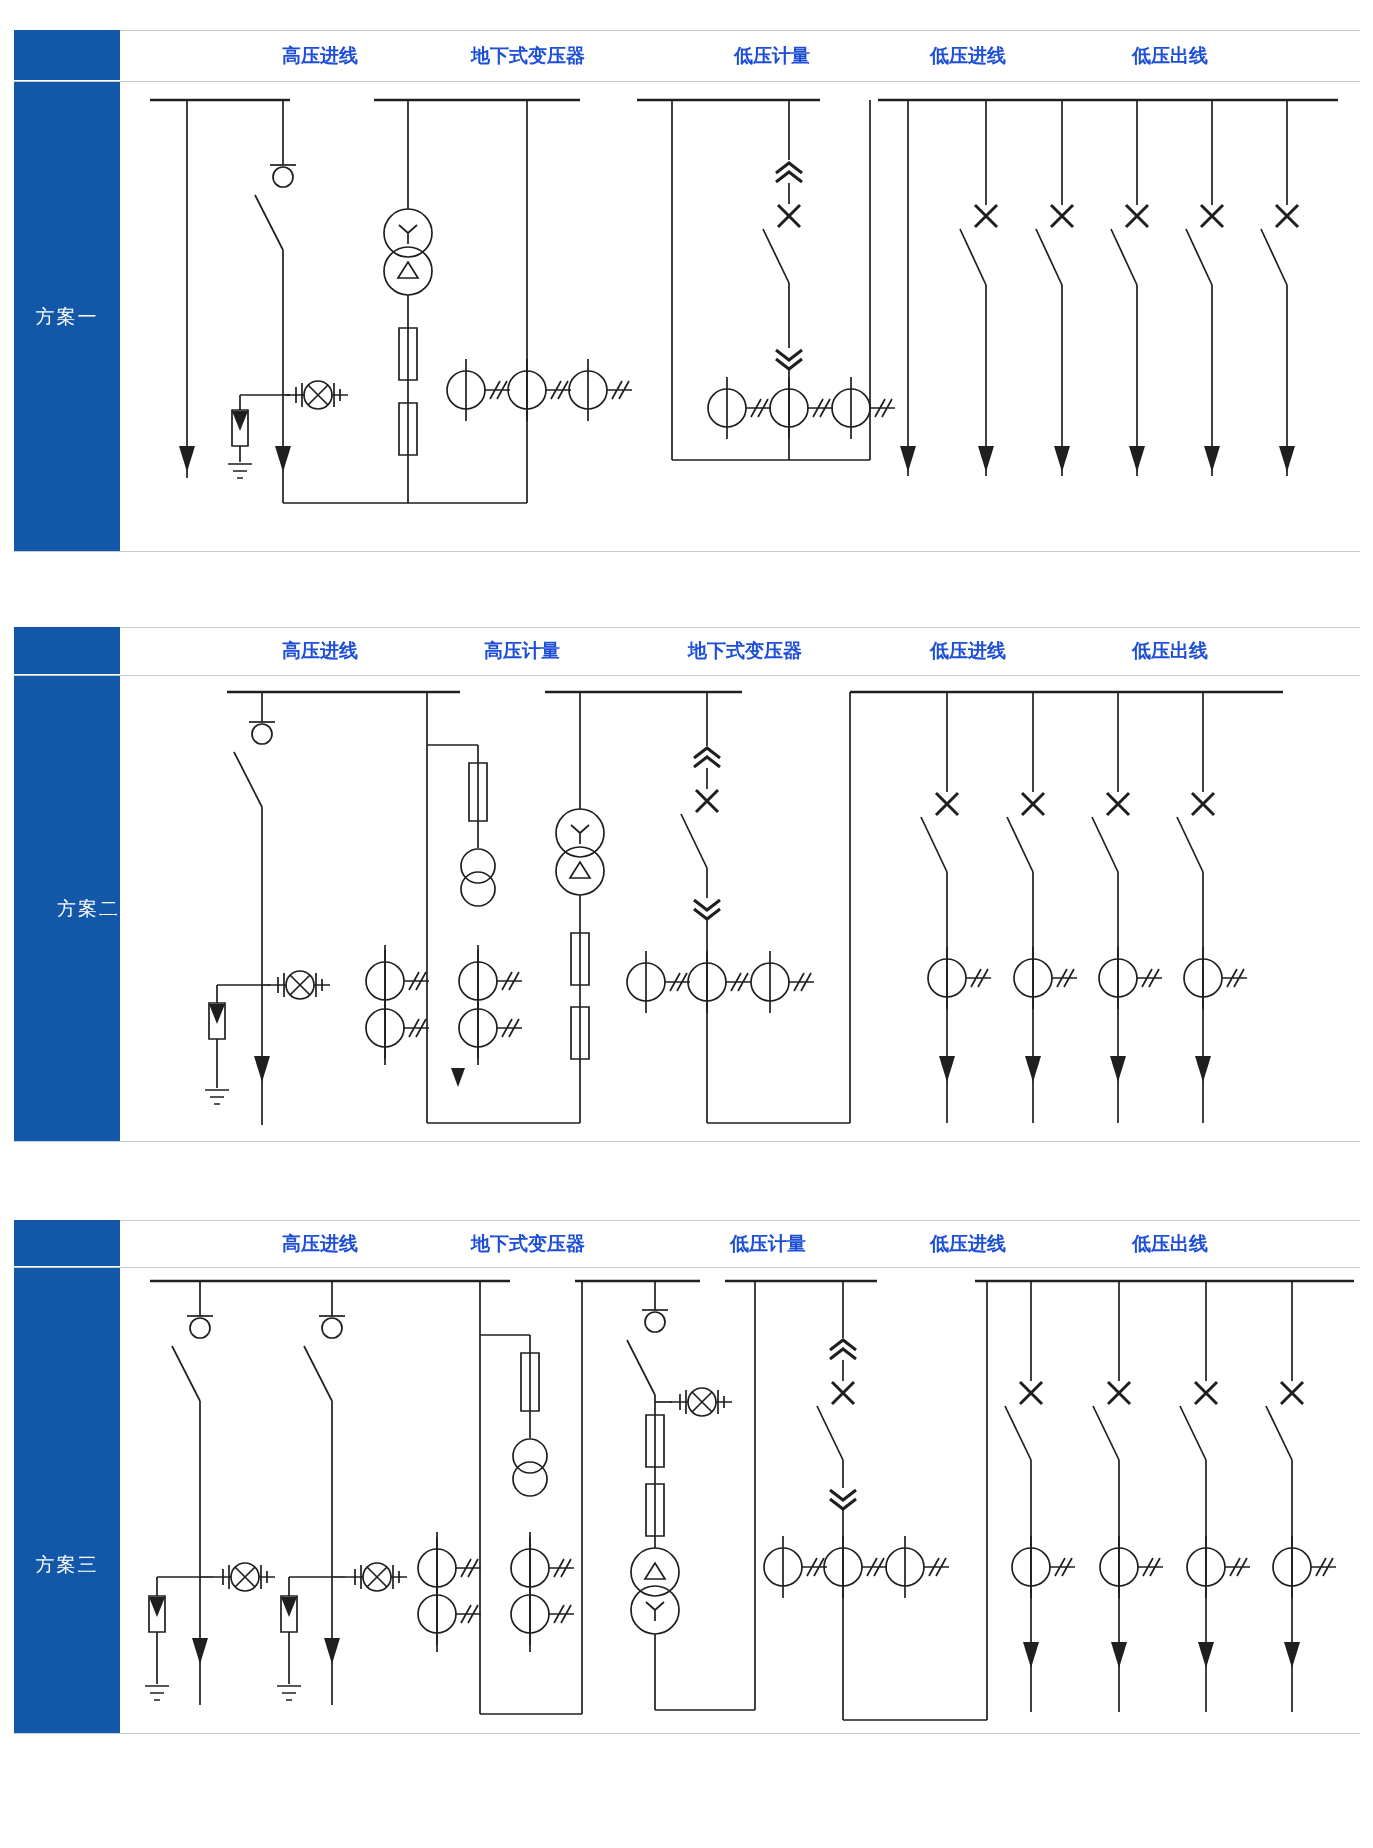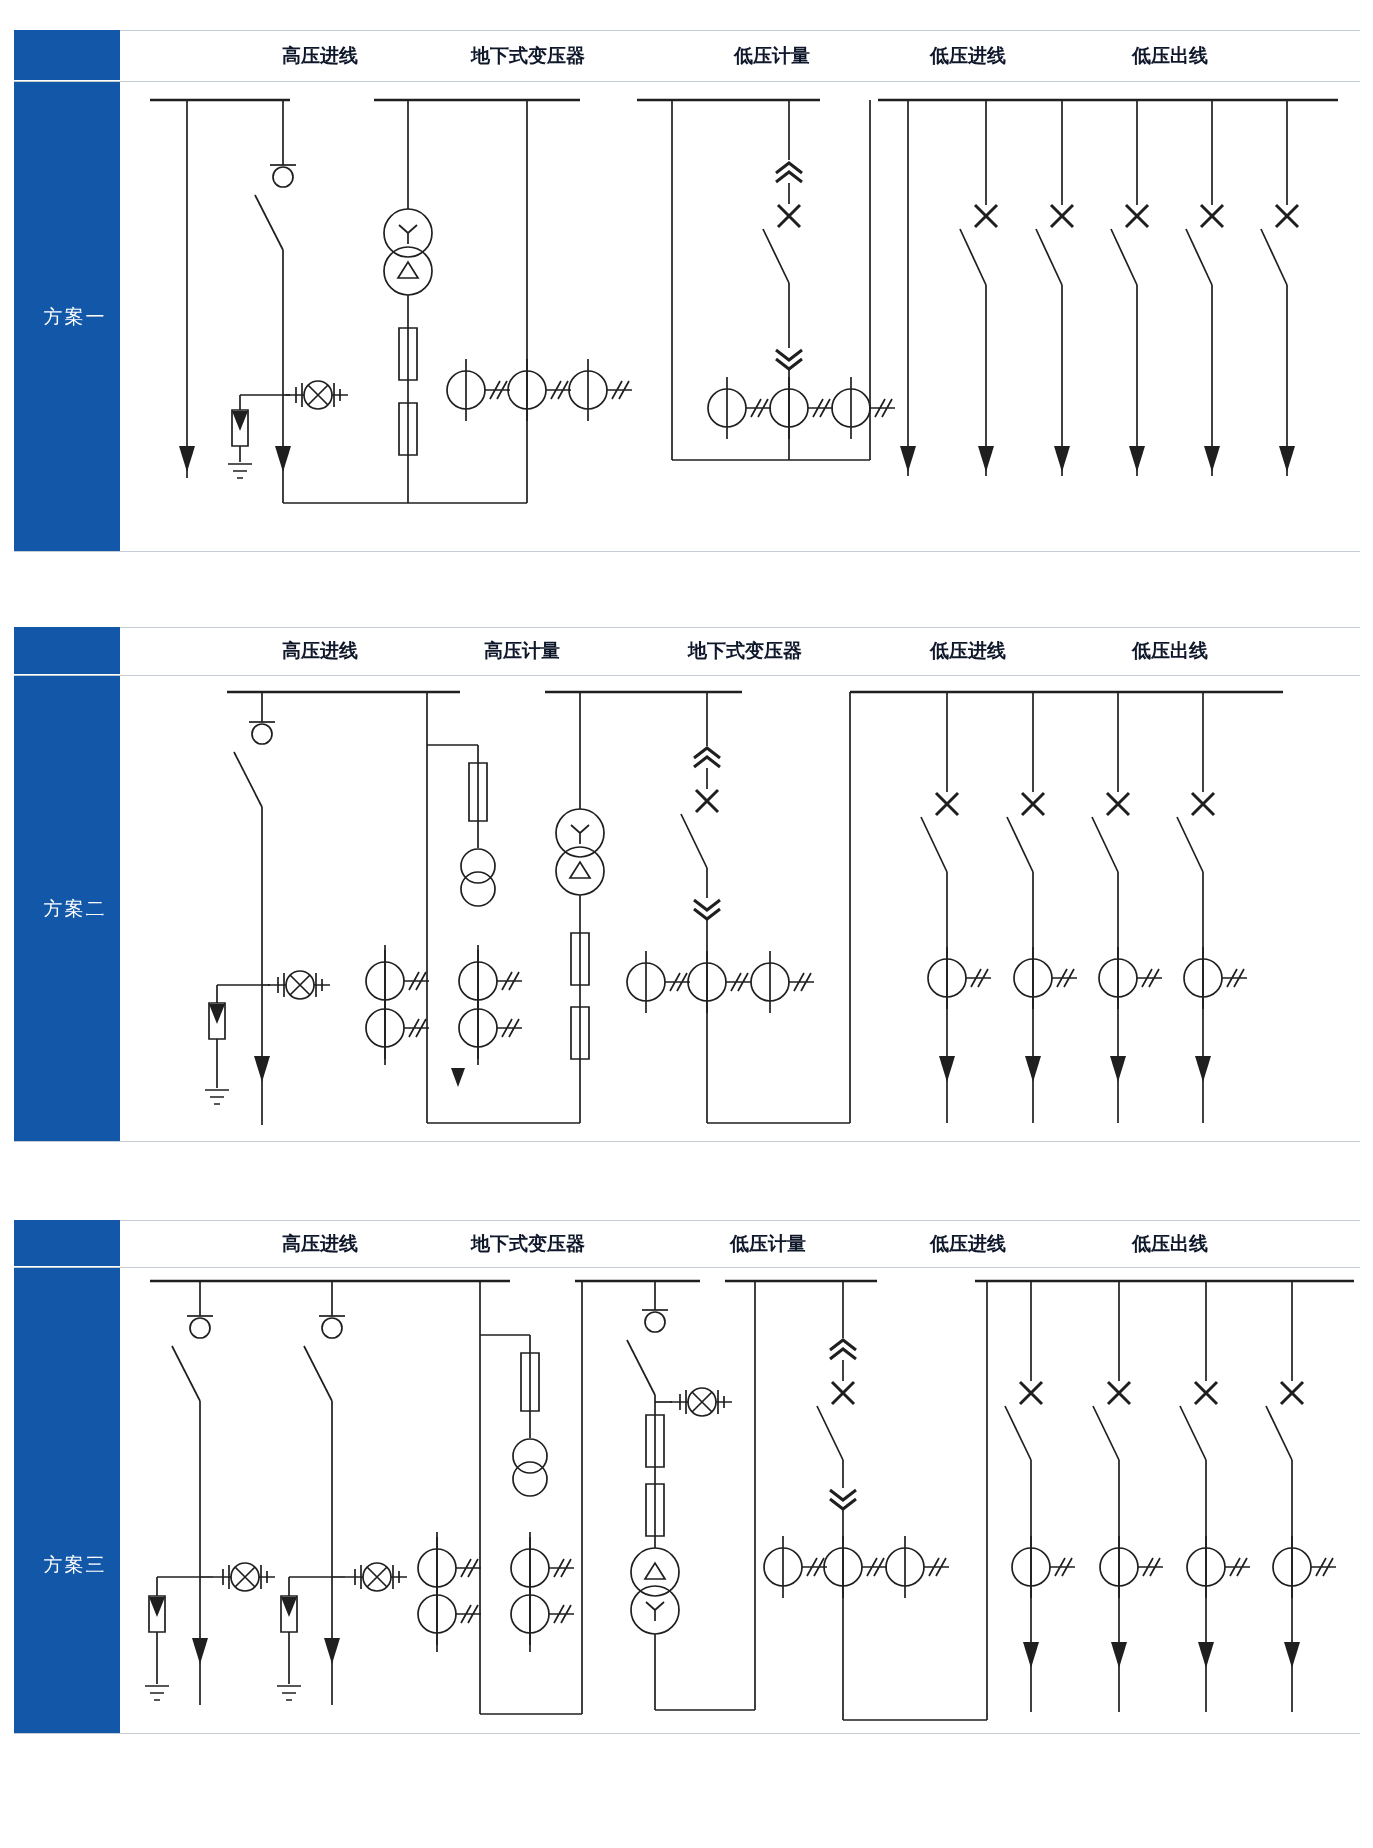--- a/index.html
+++ b/index.html
@@ -1,23 +1,23 @@
 <!DOCTYPE html>
 <html><head>
 <meta charset="utf-8">
 <style>
   html,body{margin:0;padding:0;background:#ffffff;}
   body{font-family:"Liberation Sans", sans-serif;}
   #stage{position:relative;width:1373px;height:1848px;background:#ffffff;overflow:hidden;}
   .hline{position:absolute;height:1px;background:#c6ccd3;}
   .sidebar-cell{position:absolute;left:14px;width:106px;background:#1257a8;}
   .scheme-label{position:absolute;left:14px;width:106px;color:#ffffff;font-size:19px;
-    letter-spacing:2px;text-align:center;padding-left:8px;}
+    letter-spacing:2px;text-align:center;}
   .col-header{position:absolute;transform:translateX(-50%);font-size:19px;font-weight:600;
-    color:#0f172a;white-space:nowrap;}
+    color:#1d4ed8;white-space:nowrap;}
   svg{position:absolute;left:0;top:0;}
 </style>
 </head>
 <body>
 
 <div id="stage">
     <svg width="1373" height="1848" viewBox="0 0 1373 1848">
       <path d="M150 100H290" fill="none" stroke="#1f1f1f" stroke-width="2.6"></path>
       <path d="M187 100L187 478" fill="none" stroke="#1f1f1f" stroke-width="1.7"></path>
       <polygon points="179,446 195,446 187,472" fill="#1f1f1f"></polygon>
@@ -364,21 +364,21 @@
     <div class="col-header" style="left: 320px; top: 30px; height: 51px; line-height: 51px;">高压进线</div>
     <div class="col-header" style="left: 528px; top: 30px; height: 51px; line-height: 51px;">地下式变压器</div>
     <div class="col-header" style="left: 772px; top: 30px; height: 51px; line-height: 51px;">低压计量</div>
     <div class="col-header" style="left: 968px; top: 30px; height: 51px; line-height: 51px;">低压进线</div>
     <div class="col-header" style="left: 1170px; top: 30px; height: 51px; line-height: 51px;">低压出线</div>
     <div class="hline" style="left: 14px; width: 1346px; top: 627px;"></div>
     <div class="hline" style="left: 14px; width: 1346px; top: 675px;"></div>
     <div class="hline" style="left: 14px; width: 1346px; top: 1141px;"></div>
     <div class="sidebar-cell" style="top: 627px; height: 47px;"></div>
     <div class="sidebar-cell" style="top: 676px; height: 465px;"></div>
-    <div class="scheme-label" style="top: 896px;">方案二</div>
+    <div class="scheme-label" style="top: 896px; text-align: right;">方案二</div>
     <div class="col-header" style="left: 320px; top: 627px; height: 48px; line-height: 48px;">高压进线</div>
     <div class="col-header" style="left: 522px; top: 627px; height: 48px; line-height: 48px; font-family: Liberation Serif, serif;">高压计量</div>
     <div class="col-header" style="left: 745px; top: 627px; height: 48px; line-height: 48px;">地下式变压器</div>
     <div class="col-header" style="left: 968px; top: 627px; height: 48px; line-height: 48px;">低压进线</div>
     <div class="col-header" style="left: 1170px; top: 627px; height: 48px; line-height: 48px;">低压出线</div>
     <div class="hline" style="left: 14px; width: 1346px; top: 1220px;"></div>
     <div class="hline" style="left: 14px; width: 1346px; top: 1267px;"></div>
     <div class="hline" style="left: 14px; width: 1346px; top: 1733px;"></div>
     <div class="sidebar-cell" style="top: 1220px; height: 46px;"></div>
     <div class="sidebar-cell" style="top: 1268px; height: 465px;"></div>

